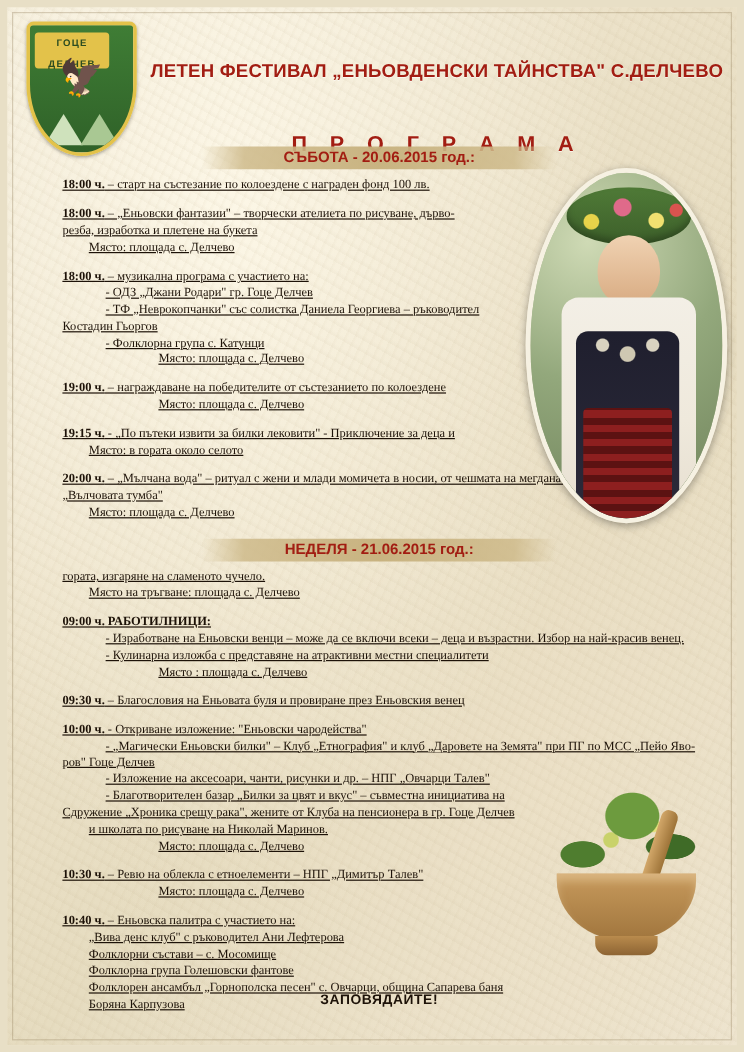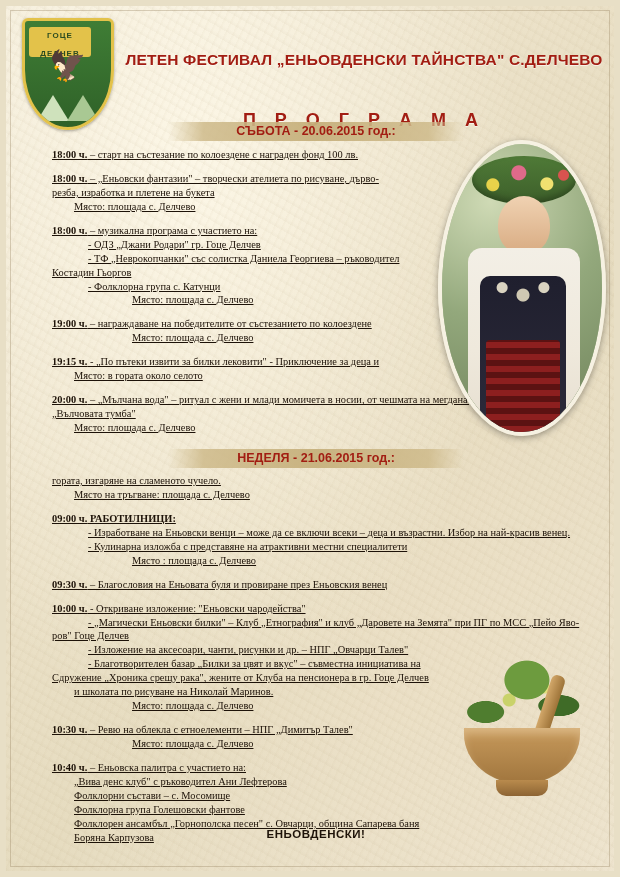--- a/index.html
+++ b/index.html
@@ -386,14 +386,14 @@
     <div class="pg-apron"></div>
   </div>
 
   <div class="photo-herbs">
     <div class="ph-green"></div>
     <div class="ph-pestle"></div>
     <div class="ph-bowl"></div>
     <div class="ph-bowl-base"></div>
   </div>
 
-  <div class="closing">ЕНЬОВДЕНСКИ!</div>
+  <div class="closing">ЗАПОВЯДАЙТЕ!</div>
 </div>
 
 </body></html>

